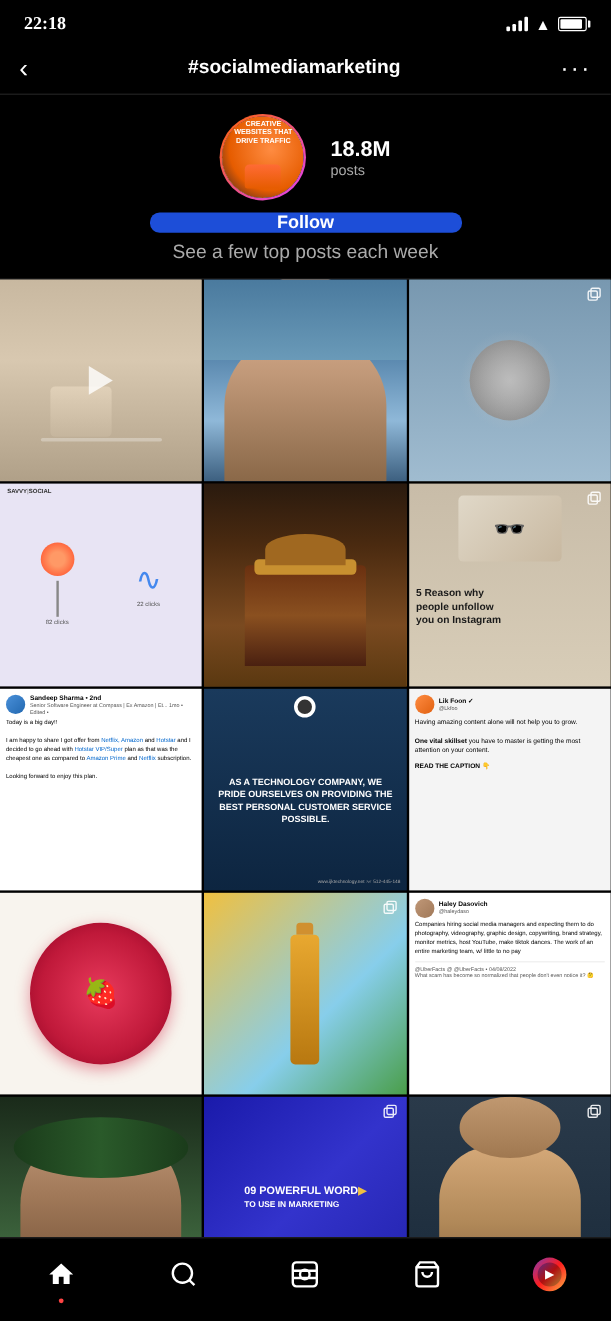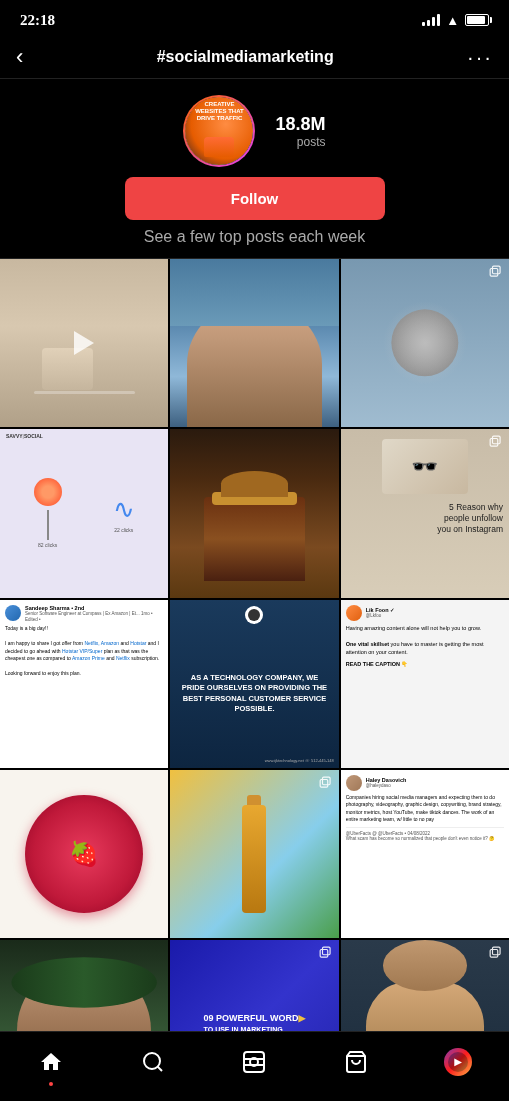--- a/index.html
+++ b/index.html
@@ -104,30 +104,30 @@
       background: radial-gradient(circle at 60% 40%, #ff8c42 0%, #e65c00 60%, #1a1a2e 100%);
     }
     .avatar-text {
       position: absolute;
       top: 4px; left: 4px; right: 4px;
       font-size: 6px; color: #fff; font-weight: 700;
       text-align: center; line-height: 1.2;
       z-index: 1;
     }
 
-    .posts-count { text-align: right; }
+    .posts-count { text-align: left; }
     .posts-number { font-size: 18px; font-weight: 700; }
     .posts-label { font-size: 12px; color: #aaa; }
 
     .follow-button {
-      background: #ef4444;
+      background: #1d4ed8;
       color: #fff;
       border: none;
       border-radius: 8px;
-      padding: 13px 0;
+      padding: 0 0;
       width: 260px;
       font-size: 15px;
       font-weight: 600;
       cursor: pointer;
       margin-bottom: 8px;
     }
     .see-few-posts { font-size: 16px; color: #aaa; }
 
     
     .posts-grid {
@@ -312,21 +312,21 @@
       <div style="position:absolute;bottom:55%;left:25%;width:50%;height:8%;background:#c89030;border-radius:4px;"></div>
       <div style="position:absolute;bottom:60%;left:30%;width:40%;height:15%;background:#a06820;border-radius:50% 50% 0 0;"></div>
     </div>
   </div>
 
   <div class="grid-item" style="background:linear-gradient(180deg,#c8bca8 0%,#d8cdb8 100%);">
     <div style="position:absolute;inset:0;display:flex;flex-direction:column;padding:6px;">
       <div style="width:55%;height:35%;background:linear-gradient(135deg,#e0d8c8 0%,#c8b8a0 100%);border-radius:4px;margin:4px auto;display:flex;align-items:center;justify-content:center;overflow:hidden;">
         <div style="font-size:22px;">🕶️</div>
       </div>
-      <div style="font-size:8.5px;font-weight:400;color:#1a1a1a;text-align:right;margin-top:4px;line-height:1.3;">5 Reason why<br>people unfollow<br>you on Instagram</div>
+      <div style="font-size:8.5px;font-weight:700;color:#1a1a1a;text-align:left;margin-top:17px;line-height:1.3;">5 Reason why<br>people unfollow<br>you on Instagram</div>
     </div>
     <div class="multi-icon">
       <svg viewBox="0 0 24 24" fill="white" opacity="0.9">
           <rect x="2" y="6" width="13" height="13" rx="2" fill="none" stroke="white" stroke-width="2"></rect>
           <rect x="6" y="2" width="13" height="13" rx="2" fill="none" stroke="white" stroke-width="2"></rect>
         </svg>
     </div>
   </div>
 
   <div class="grid-item" style="background:#fff;">

